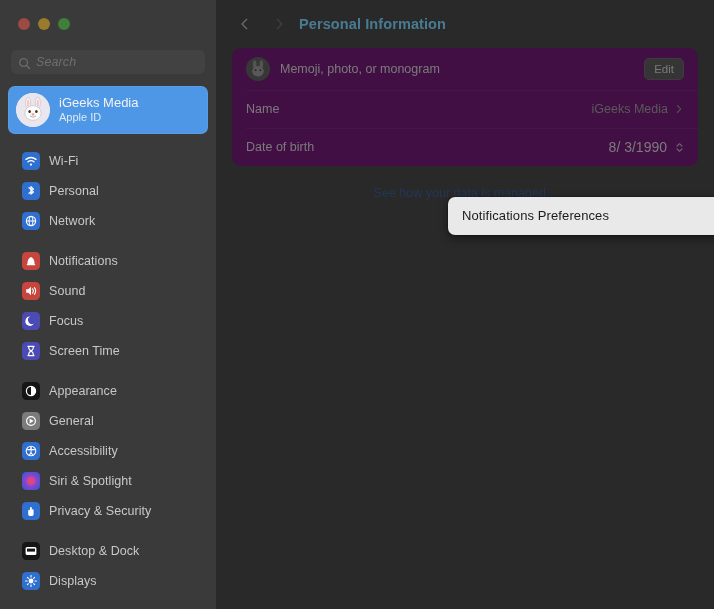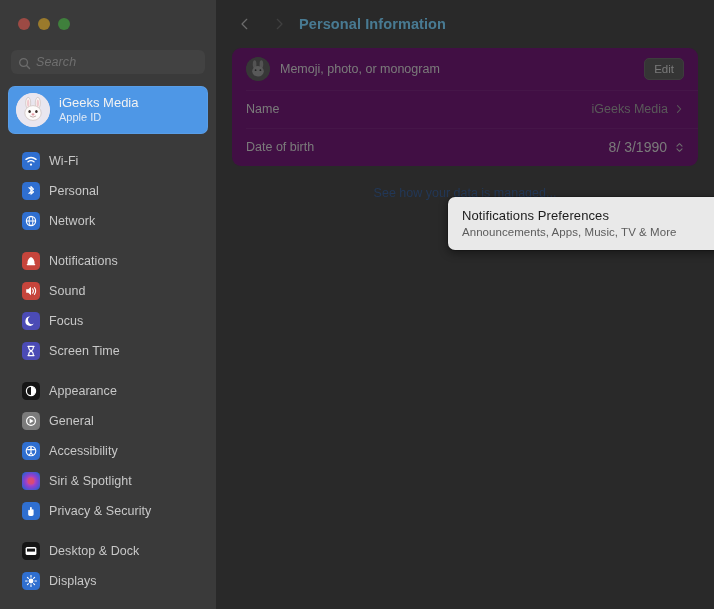--- a/index.html
+++ b/index.html
@@ -509,19 +509,18 @@
 
       <a id="data-link" href="#">See how your data is managed...</a>
 
     </div>
 
     <div id="dim-overlay"></div>
 
     <div id="comm-card" style="position:absolute;left:232px;top:181px;width:466px;">
       <div>
         <div id="comm-title">Notifications Preferences</div>
-        <div id="comm-sub">Announcements, Apps, Music, TV &amp; More</div>
       </div>
 
     </div>
 
   </div>
 </div>
 
 </body></html>

